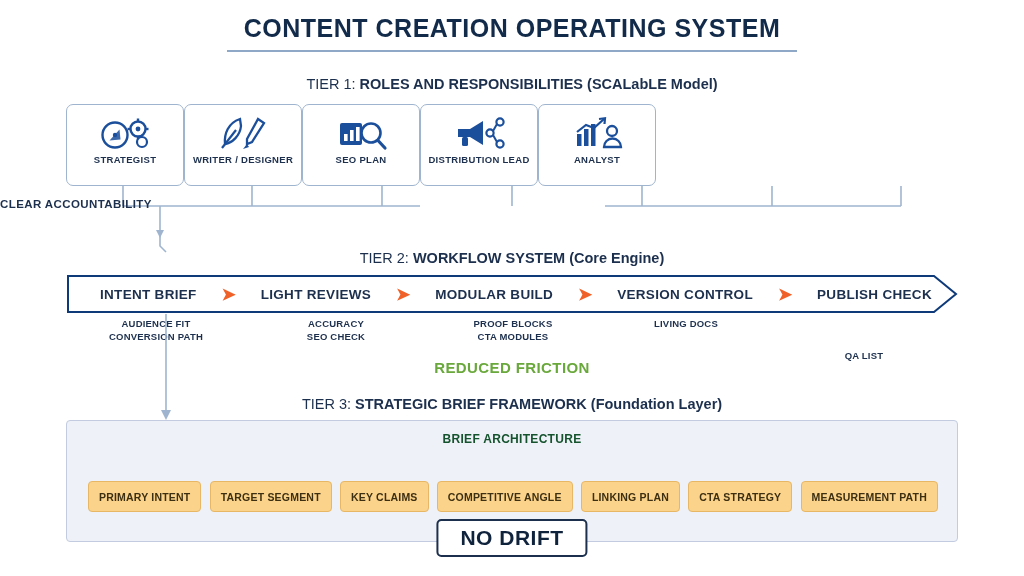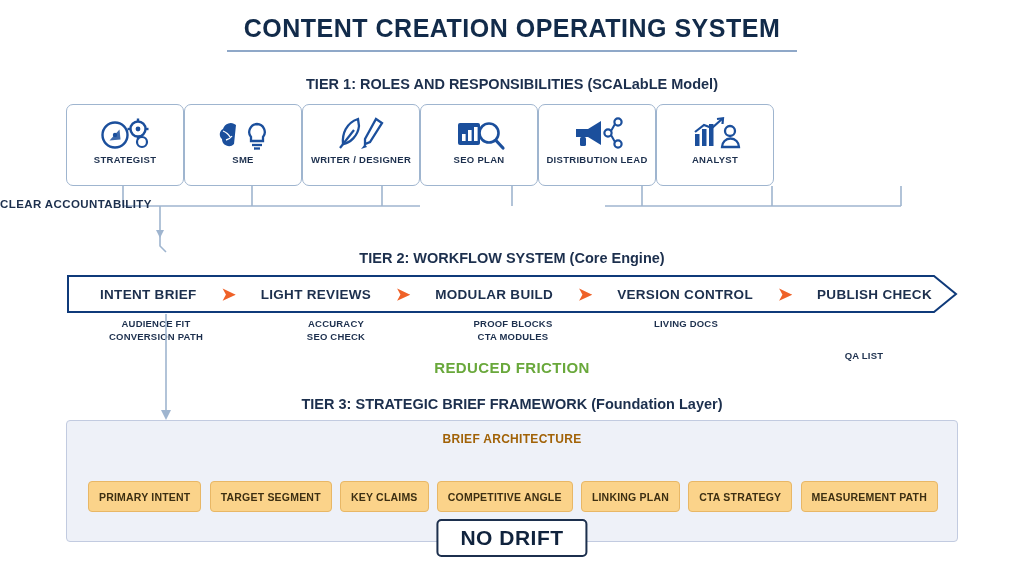--- a/index.html
+++ b/index.html
@@ -38,21 +38,21 @@
   }
 
   
   .tier-head {
     position: absolute;
     width: 100%;
     text-align: center;
     font-size: 14.5px;
     color: #1c2f4d;
   }
-  .tier-head .lead { font-weight: bold; }
+  .tier-head .lead { font-weight: normal; }
   .tier-head .bold { font-weight: bold; }
 
   #tier1-head { top: 76px; }
   #tier2-head { top: 250px; }
   #tier3-head { top: 396px; }
 
   
   .roles {
     position: absolute;
     top: 104px;
@@ -180,21 +180,21 @@
     border: 1.4px solid #c2cbe0;
     border-radius: 4px;
   }
   .brief-arch {
     position: absolute;
     top: 432px;
     left: 0; width: 100%;
     text-align: center;
     font-size: 12px;
     font-weight: bold;
-    color: #a16207;
+    color: #14532d;
     letter-spacing: 0.3px;
   }
   .brief-row {
     position: absolute;
     top: 463px;
     left: 88px;
     width: 850px;
     display: flex;
     justify-content: space-between;
     gap: 8px;
@@ -266,32 +266,20 @@
             <line x1="31.5" y1="13" x2="35" y2="13"></line>
               <line x1="49" y1="13" x2="52.5" y2="13"></line>
           </g>
           <circle cx="46" cy="26" r="5" fill="none" stroke="#1b4f9c" stroke-width="2.2"></circle>
         </svg>
       </div>
       <div class="role-label">STRATEGIST</div>
     </div>
 
 
-    <div class="role-card">
-      <div class="role-icon">
-        <svg width="58" height="36" viewBox="0 0 58 36">
-          <path d="M22 9 a8 8 0 0 0 -13 4 a6 6 0 0 0 -1 10 a7 7 0 0 0 12 5 Z" fill="#1b4f9c"></path>
-          <path d="M9 15 q5 2 7 6 M12 24 q4 -1 6 -4" stroke="#ffffff" stroke-width="1.3" fill="none"></path>
-          <path d="M43 8 a8 8 0 0 1 6 13 l0 4 l-12 0 l0 -4 a8 8 0 0 1 6 -13 Z" fill="none" stroke="#1b4f9c" stroke-width="2.3"></path>
-          <line x1="38" y1="29" x2="48" y2="29" stroke="#1b4f9c" stroke-width="2.3"></line>
-          <line x1="40" y1="32.5" x2="46" y2="32.5" stroke="#1b4f9c" stroke-width="2.3"></line>
-        </svg>
-      </div>
-      <div class="role-label">SME</div>
-    </div>
 
     <div class="role-card">
       <div class="role-icon">
         <svg width="58" height="36" viewBox="0 0 58 36">
           <path d="M26 3 C14 7 10 18 11 28 C18 27 26 20 27 10 Z" fill="none" stroke="#1b4f9c" stroke-width="2.3"></path>
           <line x1="8" y1="32" x2="22" y2="14" stroke="#1b4f9c" stroke-width="2.2"></line>
           <path d="M44 3 L50 7 L38 26 L33 28 L33 23 Z" fill="none" stroke="#1b4f9c" stroke-width="2.3"></path>
           <path d="M33 28 l-4 5 l6 -2 Z" fill="#1b4f9c"></path>
         </svg>
       </div>

